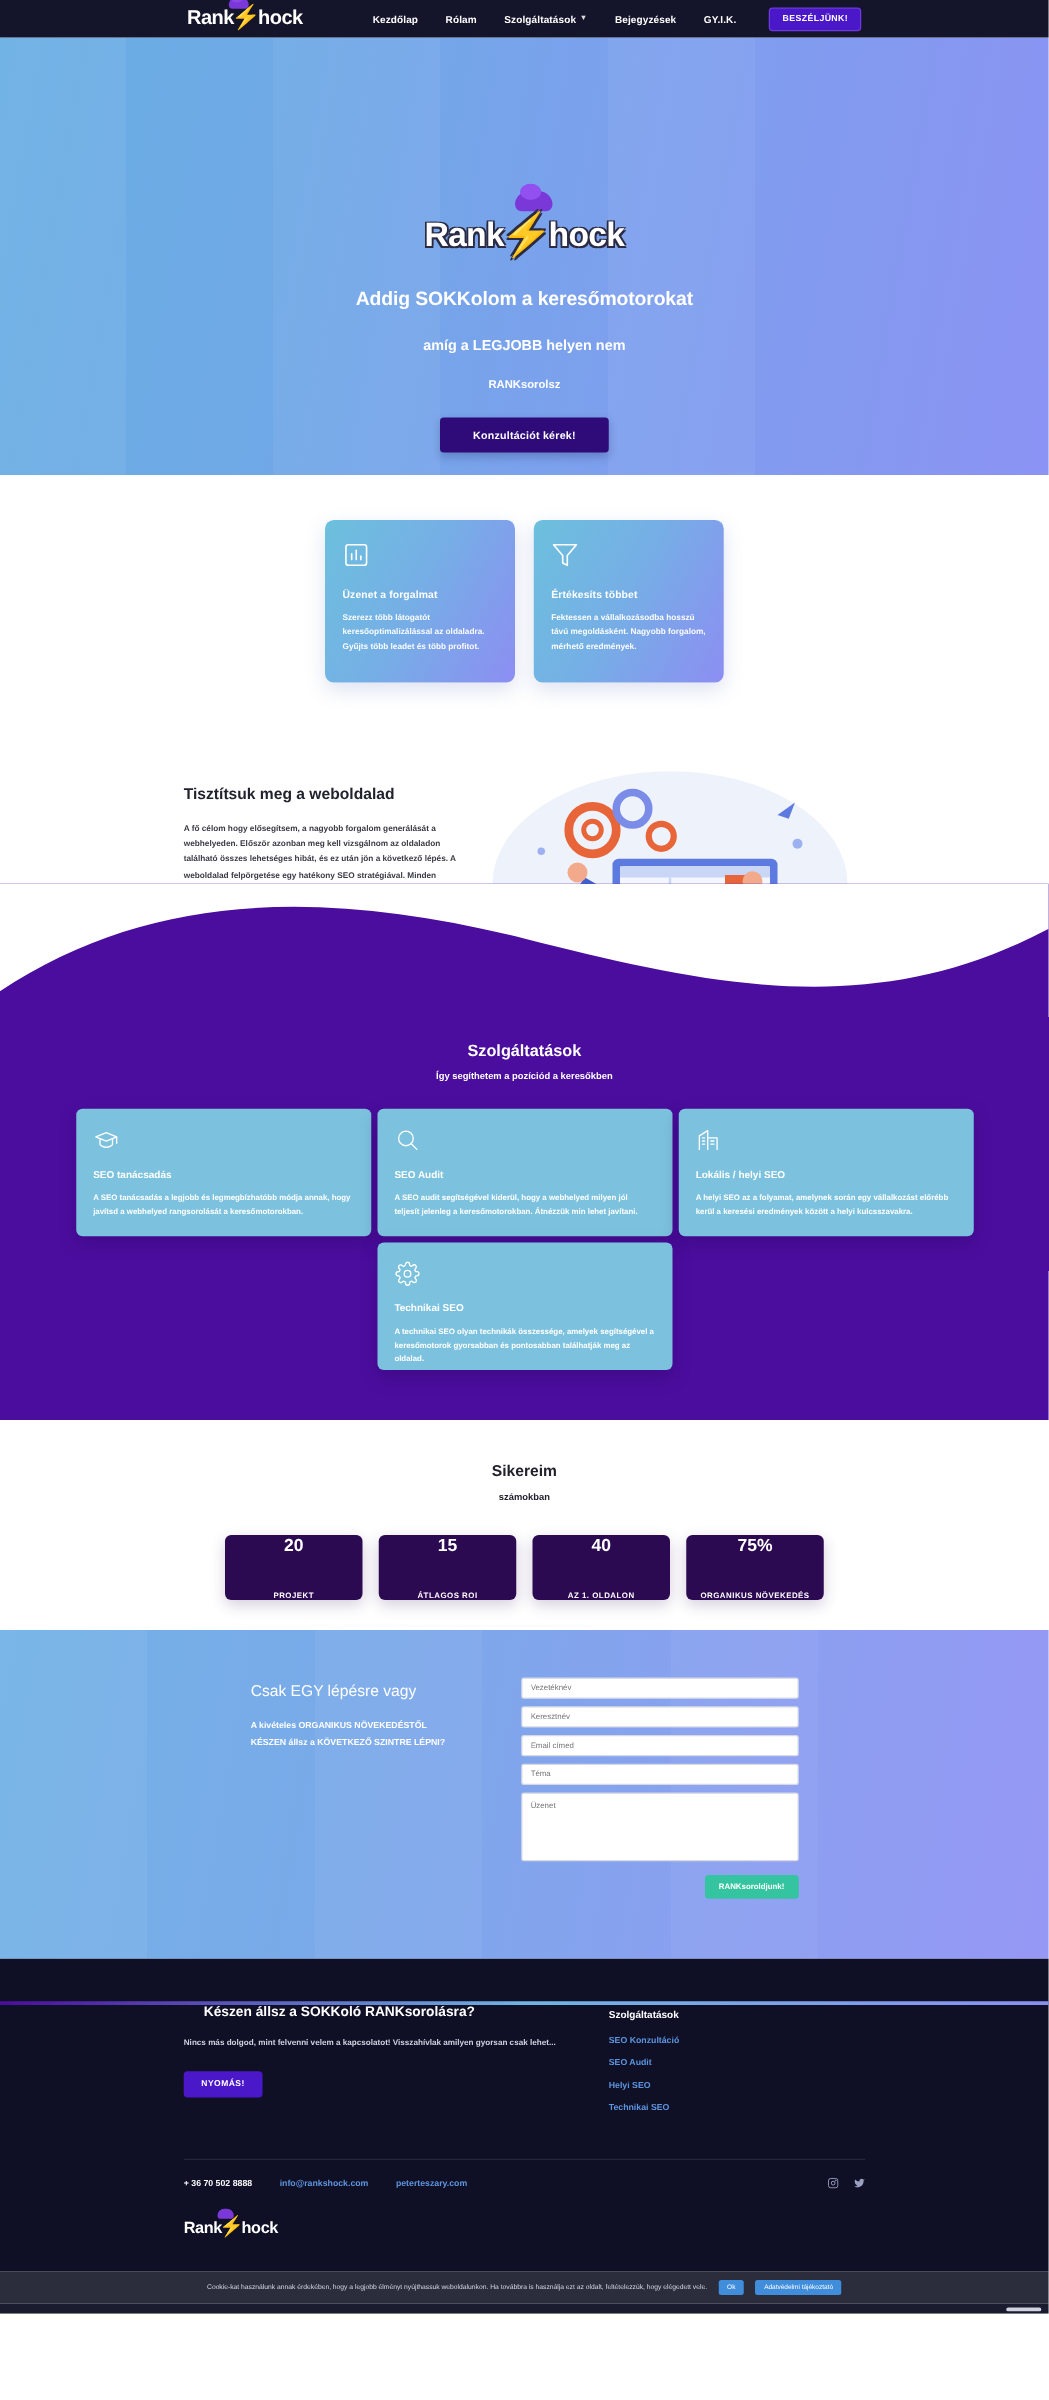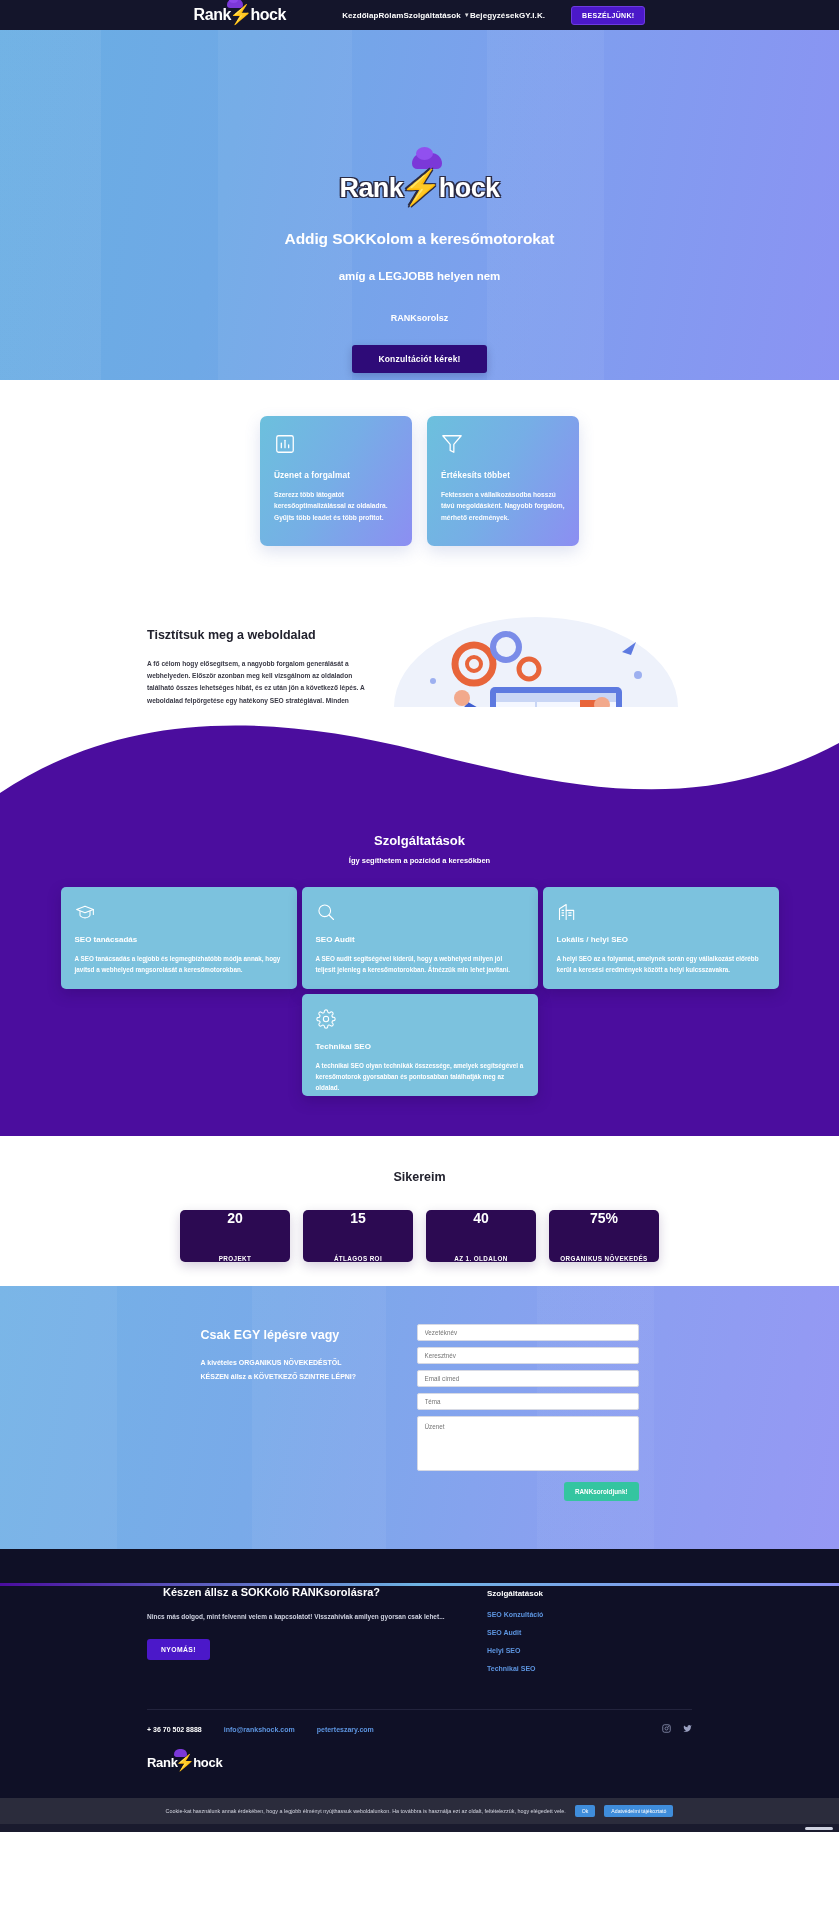--- a/index.html
+++ b/index.html
@@ -40,21 +40,21 @@
     position:absolute;
     top:-5px;left:33px;
     width:16px;height:9px;
     background:#7b38d8;
     border-radius:9px 9px 5px 5px;
   }
   .logo .cloud:after{
     content:"";position:absolute;left:2px;top:-3px;
     width:9px;height:7px;background:#8c46ea;border-radius:50%;
   }
-  .nav-links{display:flex;align-items:flex-end;}
+  .nav-links{display:flex;align-items:flex-end;gap:22px;}
   .nav-link{
     color:#ffffff;font-size:8px;font-weight:bold;
     text-decoration:none;letter-spacing:.1px;white-space:nowrap;
     display:flex;align-items:center;gap:3px;cursor:pointer;
   }
   .caret{font-size:6px;opacity:.85;}
   .nav-cta{
     background:#4b18c9;
     color:#fff;font-size:7px;font-weight:bold;
     padding:5px 10px;border-radius:3px;
@@ -111,21 +111,21 @@
     font-size:15.5px;font-weight:bold;color:#ffffff;
     letter-spacing:-.1px;text-align:center;
   }
   .hero h2{
     position:relative;z-index:2;
     margin-top:22px;
     font-size:11.5px;font-weight:bold;color:#ffffff;text-align:center;
   }
   .hero h3{
     position:relative;z-index:2;
-    margin-top:31px;
+    margin-top:19px;
     font-size:9px;font-weight:bold;color:#ffffff;text-align:center;
   }
   .hero-btn{
     position:relative;z-index:2;
     margin-top:22px;
     background:#2e0b78;color:#ffffff;
     font-size:8.5px;font-weight:bold;
     padding:9px 26px;border:none;border-radius:3px;
     cursor:pointer;letter-spacing:.2px;
     box-shadow:0 3px 8px rgba(20,10,60,.22);
@@ -208,21 +208,21 @@
     display:flex;justify-content:center;gap:26px;
     position:relative;overflow:hidden;
   }
   .contact:before{
     content:"";position:absolute;inset:0;
     background:linear-gradient(90deg, rgba(255,255,255,.05) 0 14%, rgba(255,255,255,0) 14% 30%,
       rgba(255,255,255,.05) 30% 46%, rgba(255,255,255,0) 46% 64%,
       rgba(255,255,255,.04) 64% 78%, rgba(255,255,255,0) 78% 100%);
   }
   .c-left{width:190px;position:relative;z-index:2;padding-top:4px;}
-  .c-left h3{font-size:12.5px;font-weight:bold;color:#ffffff;margin-bottom:14px;}
+  .c-left h3{font-size:12.5px;font-weight:normal;color:#ffffff;margin-bottom:14px;}
   .c-left p{font-size:7px;font-weight:bold;color:#ffffff;line-height:1.95;}
   .c-form{width:222px;position:relative;z-index:2;display:flex;flex-direction:column;gap:6px;}
   .c-form input, .c-form textarea{
     width:100%;border:1px solid #d6d9e4;border-radius:2px;
     background:#ffffff;color:#5a5a68;
     font-family:"Liberation Sans",sans-serif;
     font-size:6.3px;padding:6px 7px;outline:none;
   }
   .c-form input{height:17px;}
   .c-form textarea{height:55px;resize:none;}
@@ -452,20 +452,21 @@
           </svg>
         </div>
         <h5>Technikai SEO</h5>
         <p>A technikai SEO olyan technikák összessége, amelyek segítségével a keresőmotorok gyorsabban és pontosabban találhatják meg az oldalad.</p>
       </div>
     </div>
   </div>
 
   <section class="stats">
     <h3>Sikereim</h3>
+    <div class="sub">számokban</div>
     <div class="stat-row">
       <div class="stat">
         <div class="num">20</div>
         <div class="lbl">PROJEKT</div>
       </div>
       <div class="stat">
         <div class="num">15</div>
         <div class="lbl">ÁTLAGOS ROI</div>
       </div>
       <div class="stat">

